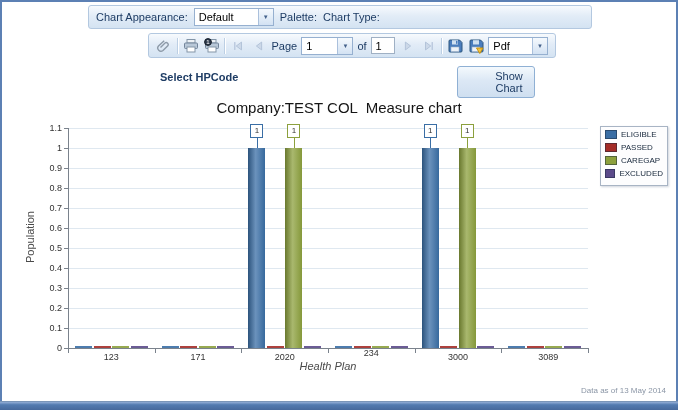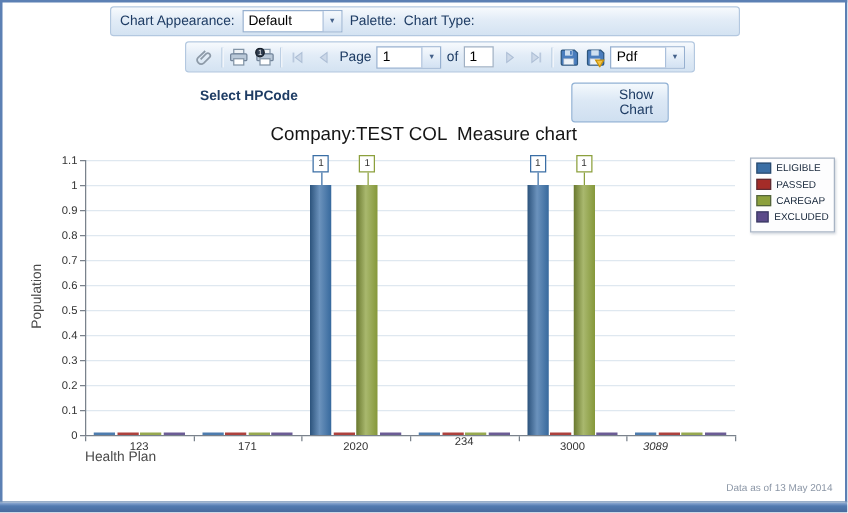--- a/index.html
+++ b/index.html
@@ -26,21 +26,21 @@
   .tbtn{width:18px;height:18px;display:flex;align-items:center;justify-content:center;cursor:pointer;}
   .sep{width:1px;height:16px;background:#bccfe4;border-right:1px solid #ffffff;}
   .hp-label{position:absolute;left:160px;top:71px;font-size:11px;font-weight:bold;color:#1e3c64;}
   .hp-combo{position:absolute;left:233px;top:67px;width:211px;height:20px;}
   .show-chart-btn{position:absolute;left:457px;top:66px;width:78px;height:32px;
     background:linear-gradient(#f4f9fd,#dce8f5 45%,#cfdff0);border:1px solid #8fb0d4;border-radius:3px;
     font-size:11px;color:#1e3c64;display:flex;align-items:center;justify-content:center;cursor:pointer;padding-left:32px;}
   .chart-title{position:absolute;left:0;top:99px;width:678px;text-align:center;font-size:15px;color:#151515;white-space:pre;}
   .axis-title-y{position:absolute;left:-24px;top:231px;width:108px;text-align:center;font-size:11px;color:#4a4a4a;
     transform:rotate(-90deg);}
-  .axis-title-x{position:absolute;left:68px;top:360px;width:520px;text-align:left;font-size:11px;color:#4a4a4a;}
+  .axis-title-x{position:absolute;left:68px;top:360px;width:520px;text-align:center;font-size:11px;color:#4a4a4a;font-style:italic;}
   .legend{position:absolute;left:600px;top:126px;width:68px;background:#fdfdfe;border:1px solid #a8b4c4;
     box-shadow:1px 1px 2px rgba(60,80,110,.25);padding:3px 4px;box-sizing:border-box;}
   .legend-item{display:flex;gap:4px;height:13px;}
   .legend-swatch{width:12px;height:9px;border:1px solid rgba(25,40,60,.5);box-sizing:border-box;}
   .legend-label{font-size:8px;color:#16263a;white-space:nowrap;}
   .footer-note{position:absolute;right:12px;top:386px;font-size:8px;color:#8b96a6;text-align:center;}
   .gridline{position:absolute;height:1px;background:#dfe8f0;}
   .axisline{position:absolute;background:#7a828c;}
   .ytick{position:absolute;width:4px;height:1px;background:#7a828c;}
   .yticklabel{position:absolute;width:32px;text-align:right;font-size:9px;color:#333;}
@@ -195,21 +195,21 @@
       <div class="xtick" style="left: 241.333px; top: 349px;"></div>
       <div class="xtick" style="left: 328px; top: 349px;"></div>
       <div class="xtick" style="left: 414.667px; top: 349px;"></div>
       <div class="xtick" style="left: 501.333px; top: 349px;"></div>
       <div class="xtick" style="left: 588px; top: 349px;"></div>
       <div class="catlabel" style="left: 68px; top: 352px; width: 86.6667px;">123</div>
       <div class="catlabel" style="left: 154.667px; top: 352px; width: 86.6667px;">171</div>
       <div class="catlabel" style="left: 241.333px; top: 352px; width: 86.6667px;">2020</div>
       <div class="catlabel" style="left: 328px; top: 348px; width: 86.6667px;">234</div>
       <div class="catlabel" style="left: 414.667px; top: 352px; width: 86.6667px;">3000</div>
-      <div class="catlabel" style="left: 481px; top: 352px; width: 86.6667px; font-style: italic;">3089</div>
+      <div class="catlabel" style="left: 505px; top: 352px; width: 86.6667px;">3089</div>
       <div class="zero-bar" style="left: 75.0833px; top: 346.4px; width: 17px; height: 1.6px; background: rgb(58, 110, 165);"></div>
       <div class="zero-bar" style="left: 161.75px; top: 346.4px; width: 17px; height: 1.6px; background: rgb(58, 110, 165);"></div>
       <div class="bar" style="left: 248.417px; top: 148px; width: 17px; height: 200px; background: linear-gradient(90deg, rgb(44, 83, 124) 0%, rgb(107, 146, 188) 45%, rgb(55, 105, 157) 100%);"></div>
       <div class="val-stem" style="left: 256.917px; top: 136px; height: 12px; background: rgb(58, 110, 165);"></div>
       <div class="val-label" style="left: 250.417px; top: 124px; border-color: rgb(58, 110, 165);">1</div>
       <div class="zero-bar" style="left: 335.083px; top: 346.4px; width: 17px; height: 1.6px; background: rgb(58, 110, 165);"></div>
       <div class="bar" style="left: 421.75px; top: 148px; width: 17px; height: 200px; background: linear-gradient(90deg, rgb(44, 83, 124) 0%, rgb(107, 146, 188) 45%, rgb(55, 105, 157) 100%);"></div>
       <div class="val-stem" style="left: 430.25px; top: 136px; height: 12px; background: rgb(58, 110, 165);"></div>
       <div class="val-label" style="left: 423.75px; top: 124px; border-color: rgb(58, 110, 165);">1</div>
       <div class="zero-bar" style="left: 508.417px; top: 346.4px; width: 17px; height: 1.6px; background: rgb(58, 110, 165);"></div>

